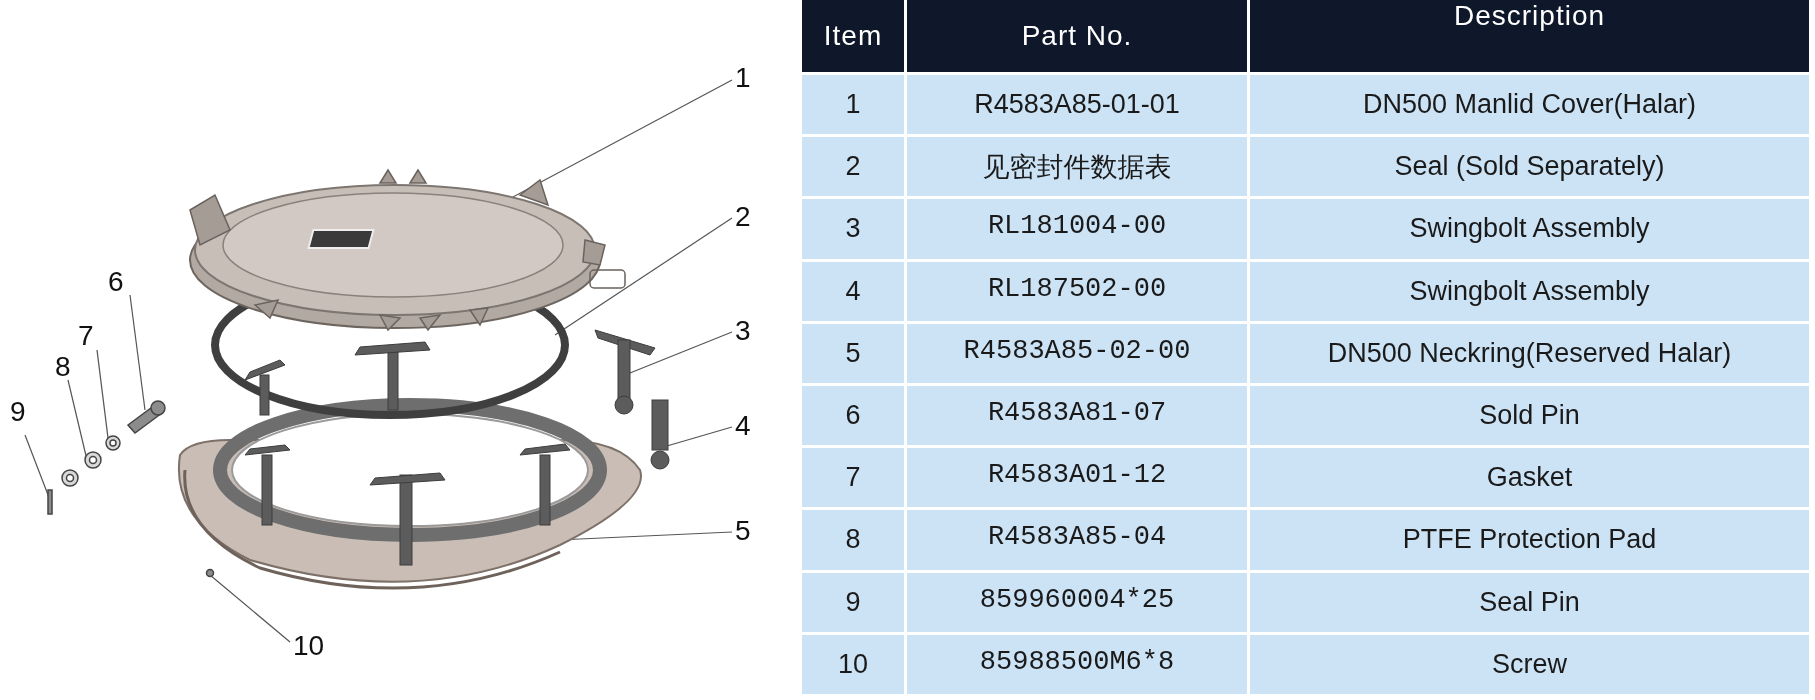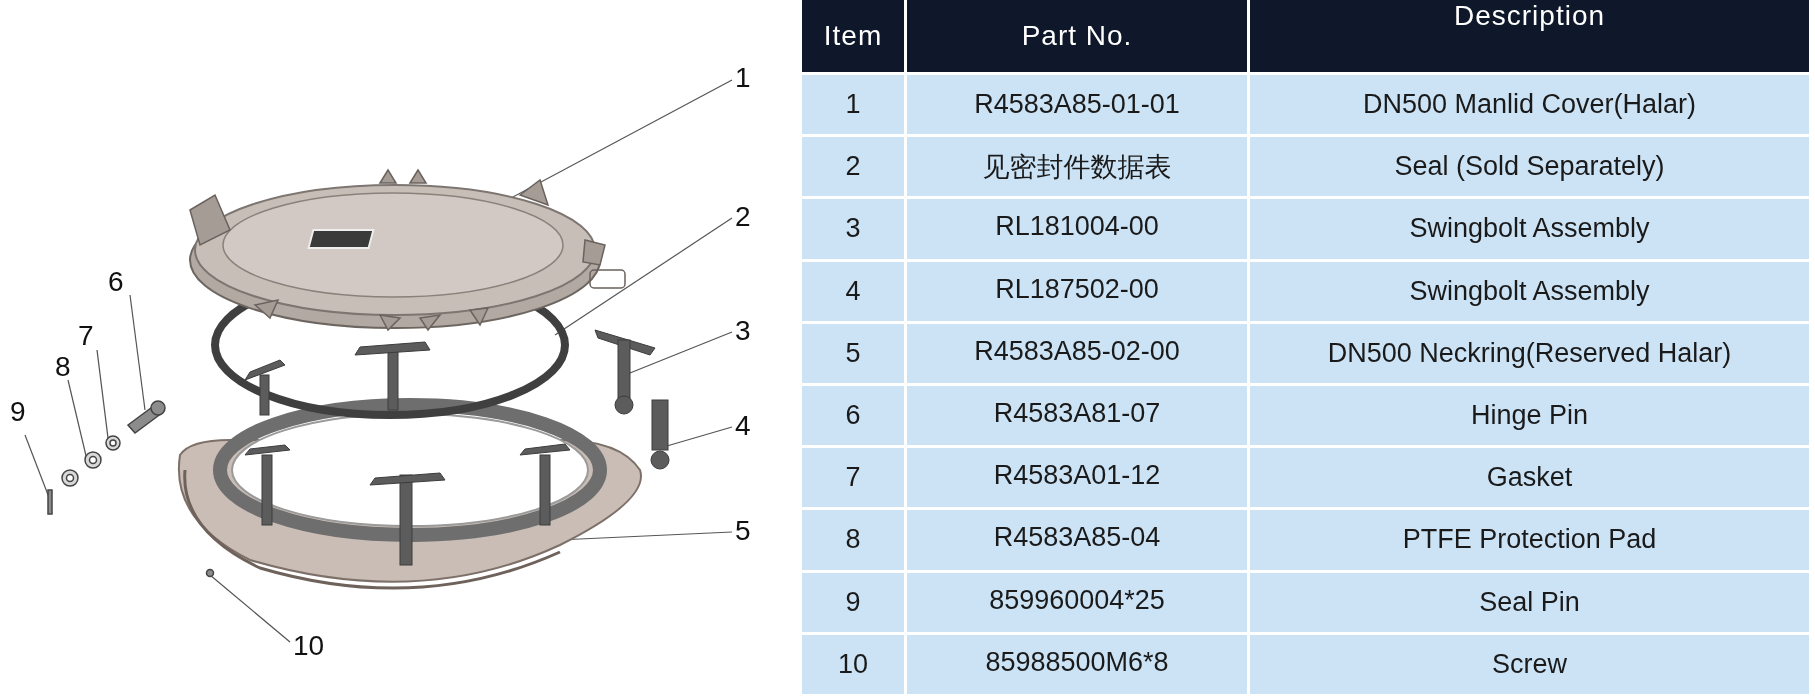--- a/index.html
+++ b/index.html
@@ -8,21 +8,21 @@
   .diagram { position:absolute; left:0; top:0; width:800px; height:700px; }
   .diagram svg { position:absolute; left:0; top:0; }
   .callout { position:absolute; font-size:28px; color:#111; line-height:1; }
   .parts-table { position:absolute; left:802px; top:0; width:1013px; height:700px;
                  border-collapse:separate; border-spacing:3px; margin-left:-3px; margin-top:-3px; }
   .parts-table th { background:#0f172a; color:#ffffff; font-weight:normal; font-size:28px;
                     height:70px; text-align:center; letter-spacing:1px; }
   .parts-table th.desc { vertical-align:top; padding-top:0; }
   .parts-table td { background:#cce3f6; color:#1a1a1a; font-size:27px; text-align:center;
                     height:59px; padding:0; }
-  .parts-table td.pn { vertical-align:top; padding-top:12px; height:47px; }
+  .parts-table td.pn { vertical-align:top; padding-top:12px; height:47px;font-family:Liberation Mono, monospace; }
   .col-item { width:100px; }
   .col-pn { width:338px;margin-top:36px; }
 </style>
 </head>
 <body>
 
 <div class="diagram">
   <svg width="800" height="700" viewBox="0 0 800 700">
 
     <g stroke="#555" stroke-width="1.2" fill="none">
@@ -148,21 +148,21 @@
       <td>Swingbolt Assembly</td>
     </tr>
     <tr>
       <td>5</td>
       <td class="pn">R4583A85-02-00</td>
       <td>DN500 Neckring(Reserved  Halar)</td>
     </tr>
     <tr>
       <td>6</td>
       <td class="pn">R4583A81-07</td>
-      <td>Hinge Pin</td>
+      <td>Sold Pin</td>
     </tr>
     <tr>
       <td>7</td>
       <td class="pn">R4583A01-12</td>
       <td>Gasket</td>
     </tr>
     <tr>
       <td>8</td>
       <td class="pn">R4583A85-04</td>
       <td>PTFE Protection Pad</td>

